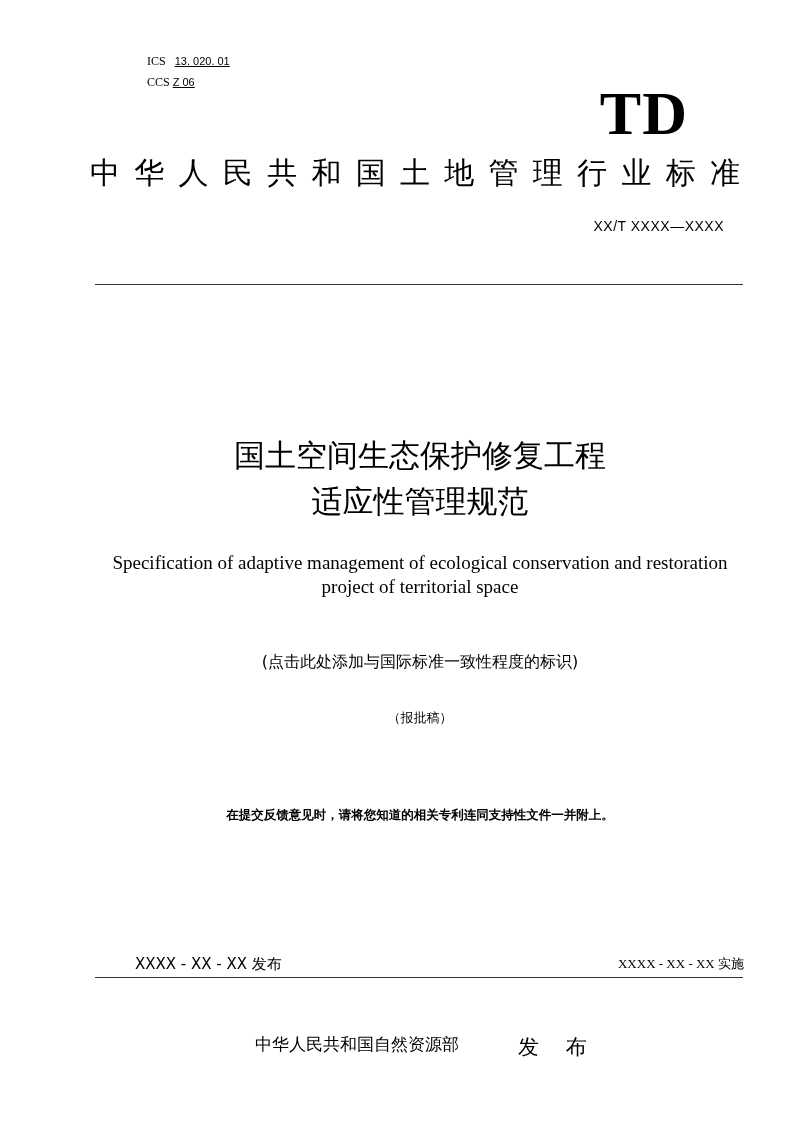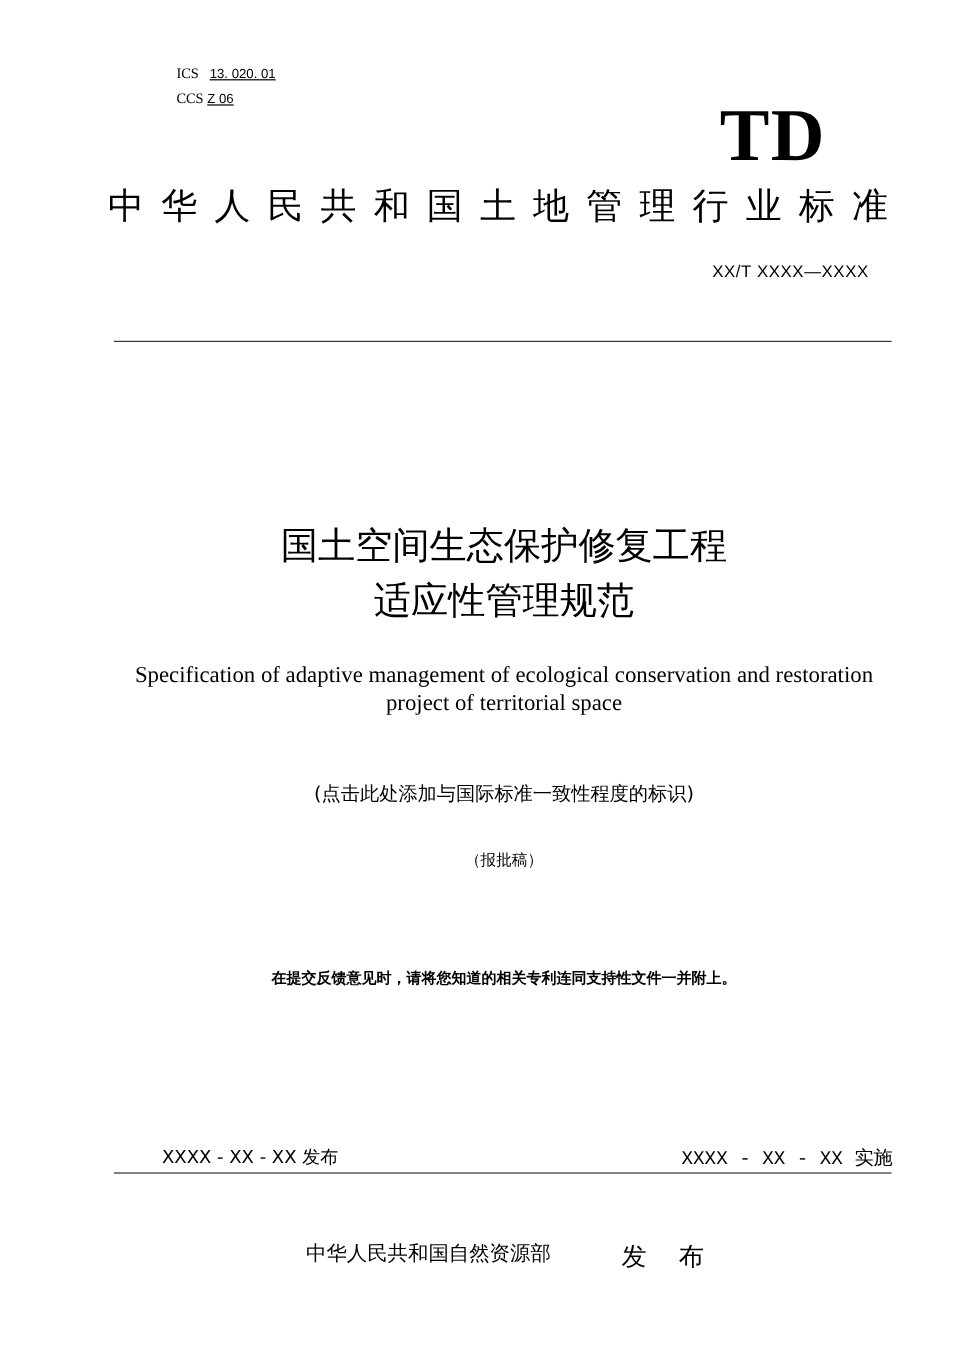--- a/index.html
+++ b/index.html
@@ -20,21 +20,21 @@
     .hrule { left: 95px; width: 648px; height: 0; border-top: 1.5px solid #333; }
 
     .main-title { left: 0; width: 840px; text-align: center; font-family: "DejaVu Sans", sans-serif; font-size: 31px; line-height: 46px; }
     .en-title { left: 100px; width: 640px; text-align: center; font-family: "Liberation Serif", serif; font-size: 19px; line-height: 24px; top: 551px; }
 
     .conformity { left: 0; width: 840px; top: 650px; text-align: center; font-family: "DejaVu Sans", sans-serif; font-size: 16px; line-height: 24px; }
     .draft { left: 0; width: 840px; top: 708px; text-align: center; font-family: "DejaVu Serif", serif; font-size: 13px; line-height: 20px; }
     .notice { left: 0; width: 840px; top: 805px; text-align: center; font-family: "DejaVu Sans", sans-serif; font-size: 12.5px; font-weight: bold; line-height: 20px; }
 
     .date-left { left: 95px; top: 955px; font-family: "DejaVu Sans", sans-serif; font-size: 15px; white-space: pre; margin-left: 40px; }
-    .date-right { right: 56px; top: 955px; font-family: Liberation Mono, monospace; font-size: 16px; white-space: pre; }
+    .date-right { right: 56px; top: 955px; font-family: Liberation Serif, serif; font-size: 13px; white-space: pre; }
 
     .issuer { left: 255px; top: 1033px; font-family: "DejaVu Sans", sans-serif; font-size: 17px; white-space: pre; }
     .issuer-action { left: 518px; top: 1033px; font-family: "DejaVu Sans", sans-serif; font-size: 21px; letter-spacing: 10px; white-space: pre; }
   </style>
 </head>
 <body>
 
 <div class="abs class-code" style="top:40px;">
   <span class="lbl">ICS</span>&nbsp;&nbsp;&nbsp;<span class="val">13. 020. 01</span>
 </div>

